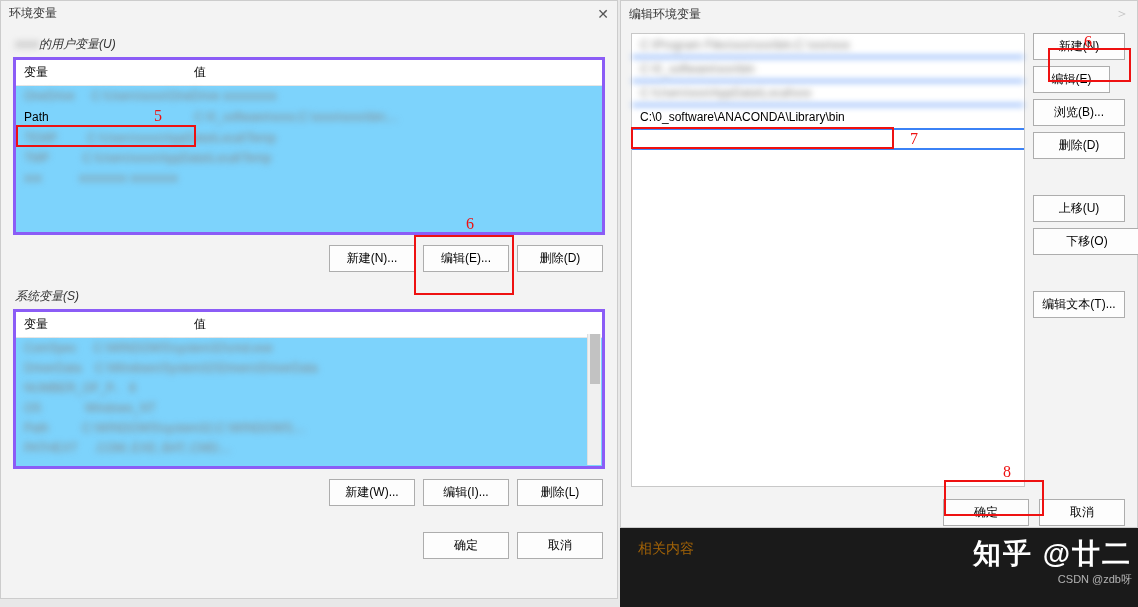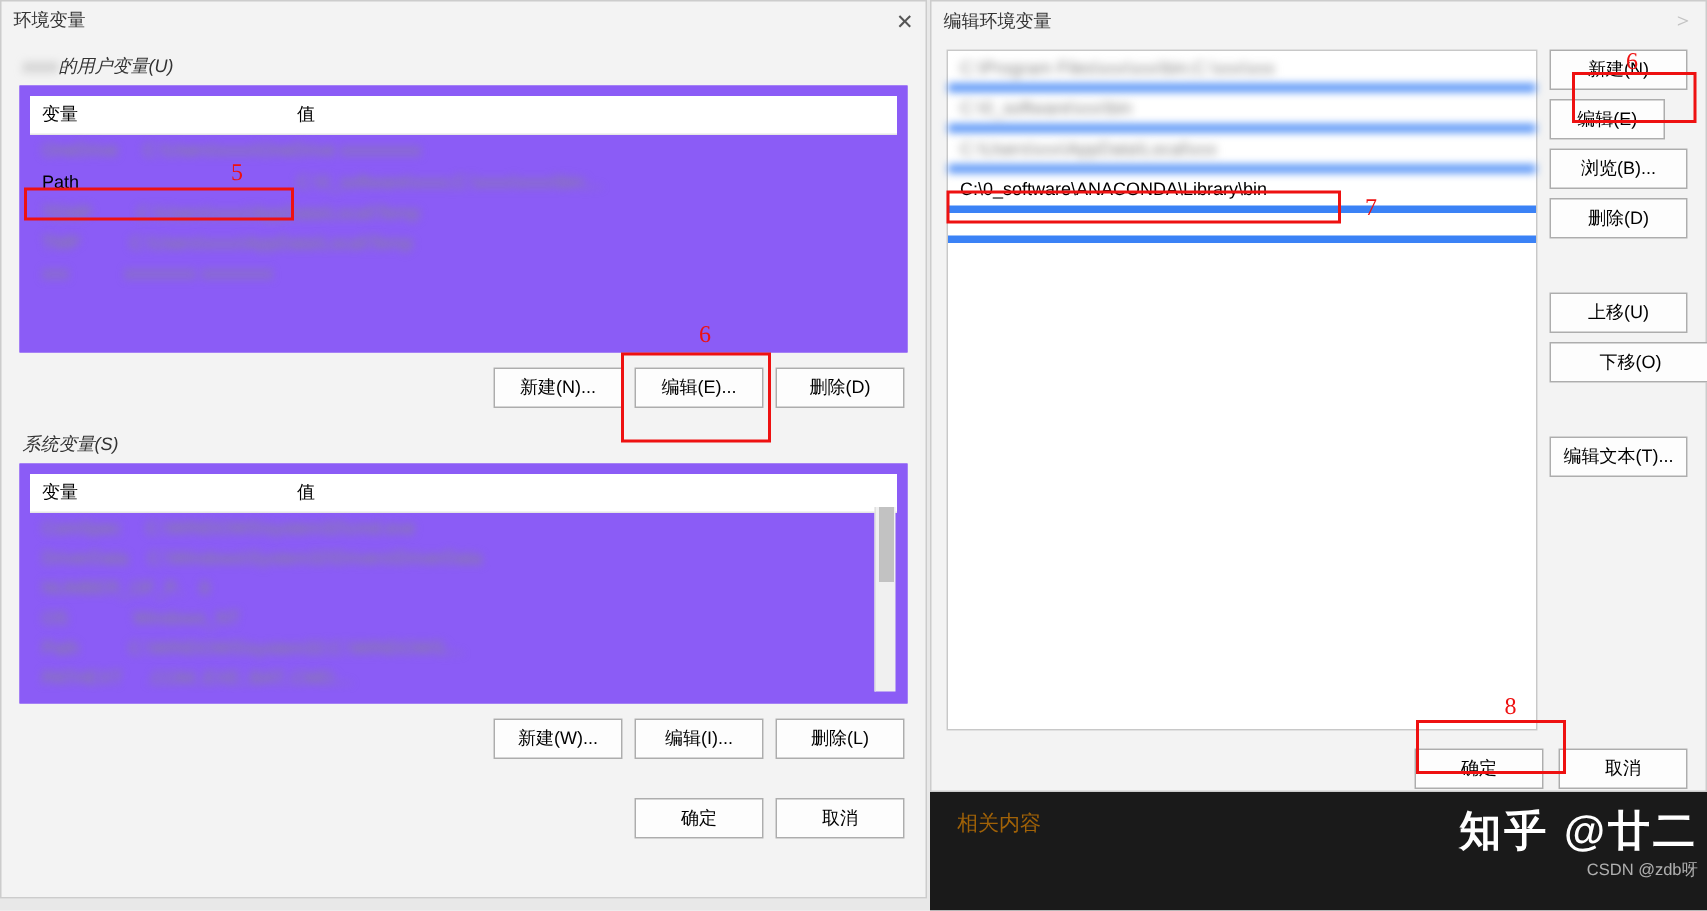--- a/index.html
+++ b/index.html
@@ -5,34 +5,34 @@
   * { box-sizing: border-box; margin: 0; padding: 0; font-family: "Microsoft YaHei", sans-serif; }
   body { width: 1138px; height: 607px; background: #e8e8e8; position: relative; overflow: hidden; }
 
   .dialog { background: #f0f0f0; border: 1px solid #ccc; position: absolute; }
   .dlg-title { font-size: 12px; padding: 4px 8px; color: #333; display: flex; justify-content: space-between; align-items: center;}
   .dlg-close { font-size: 14px; color: #555; cursor: pointer; }
   .section-label { font-size: 12px; padding: 4px 2px; color: #333; font-style: italic; }
 
   .left-dialog { left: 0; top: 0; width: 618px; height: 599px; background: #f3f3f3; }
   .left-inner { padding: 6px 12px 10px 12px; }
-  .list-box { background: #8b5cf6; border: 7px solid #8b5cf6; width: 100%; height: 178px; position: relative; overflow: hidden;}
+  .list-box { background: #7dd3fc; border: 3px solid #8b5cf6; width: 100%; height: 178px; position: relative; overflow: hidden;}
   .list-header { display: flex; font-size: 12px; border-bottom: 1px solid #e6e6e6; background: #fff;}
   .col-var { width: 170px; padding: 4px 8px; }
   .col-val { flex: 1; padding: 4px 8px; }
   .list-row { display: flex; font-size: 12px; padding: 4px 8px; }
   .blur-row { filter: blur(3px); color:#888; font-size:12px; padding:3px 8px; white-space:nowrap; overflow:hidden;}
   .sys-box { height: 160px; }
   .btn-row { display: flex; justify-content: flex-end; gap: 8px; padding: 10px 2px 6px 0; }
   button.win { background: #fdfdfd; border: 1px solid #adadad; font-size: 12px; padding: 4px 0; width: 86px; height: 27px; cursor: pointer; }
 
   .right-dialog { left: 620px; top: 0; width: 518px; height: 528px; background: #f3f3f3; }
   .right-inner { padding: 6px 10px; display: flex; gap: 8px; height: calc(100% - 60px);}
   .right-list { flex: 1; background: #fff; border: 1px solid #c8c8c8; font-size: 12px; position:relative; }
-  .right-list-item { padding: 4px 8px; border-bottom: 5px solid #3b82f6; white-space:nowrap; overflow:hidden; text-overflow:ellipsis;}
+  .right-list-item { padding: 4px 8px; border-bottom: 2px solid #3b82f6; white-space:nowrap; overflow:hidden; text-overflow:ellipsis;}
   .right-btns { width: 94px; display: flex; flex-direction: column; gap: 6px; }
   .right-btns .spacer { height: 24px; }
   .right-bottom { display:flex; justify-content:flex-end; gap:10px; padding: 6px 12px 10px 0; }
 
   .red-box { position: absolute; border: 2px solid #e11; pointer-events: none; }
   .red-num { position: absolute; color: #e11; font-size: 16px; font-family: serif; }
 
   .zhihu-bar { position:absolute; left:620px; top:528px; width:518px; height:79px; background:#1a1a1a; color:#a16207; font-size:14px; padding:12px 18px;}
   .zhihu-wm { position:absolute; right:6px; bottom:34px; color:#fff; font-size:28px; font-weight:bold; letter-spacing:2px;}
   .csdn-wm { position:absolute; right:6px; bottom:20px; color:#eee; font-size:11px; opacity:.7;}

